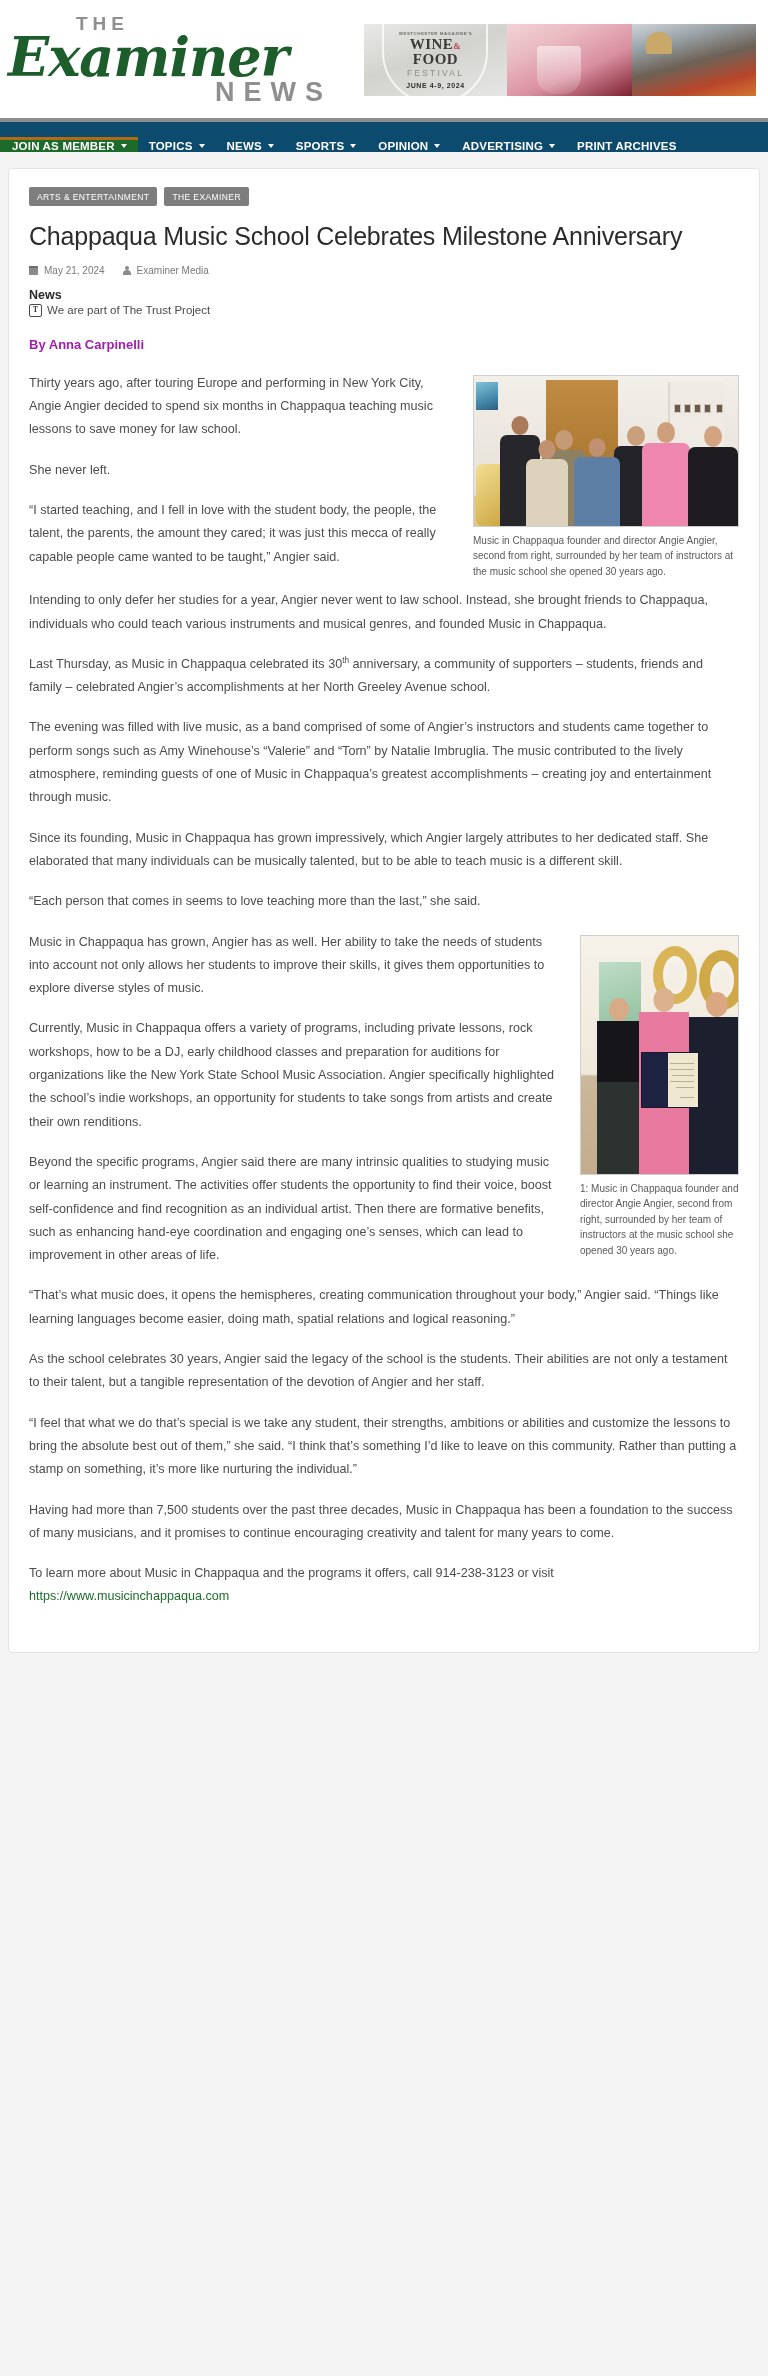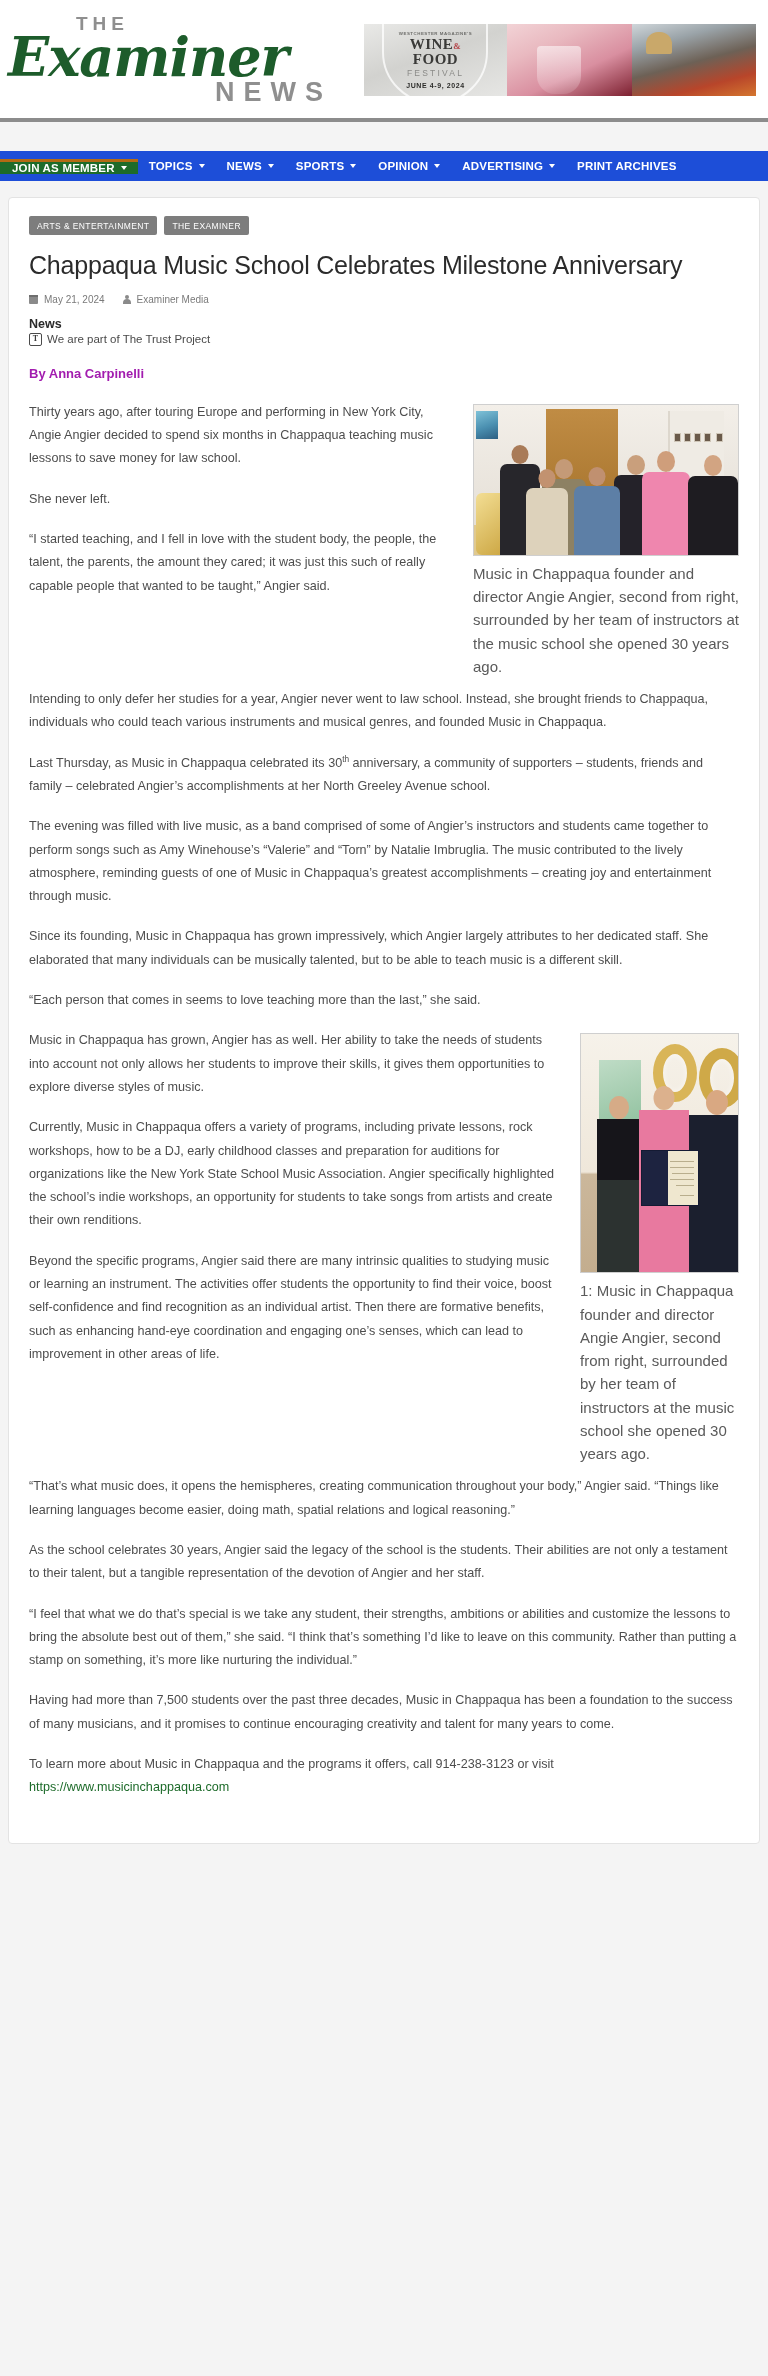--- a/index.html
+++ b/index.html
@@ -104,30 +104,29 @@
     position:relative; overflow:hidden;
   }
   .ad-panel-3:after{
     content:""; position:absolute; left:14px; top:8px; width:26px; height:22px;
     background:#c9a86a; border-radius:12px 12px 2px 2px;
   }
 
   
   .nav-shadow { height: 4px; background: #8c8c8c; }
   .main-nav {
-    background: #1d4ed8;
+    background: #0c4a6e;
     display: flex;
-    align-items: center;
+    align-items: flex-end;
     height: 30px;
     font-size: 11.5px;
     font-weight: bold;
     letter-spacing: .2px;
     overflow: hidden;
     white-space: nowrap;
-    margin-top: 29px;
   }
   .nav-item {
     color: #ffffff;
     display: flex;
     align-items: center;
     padding: 0 11px;
     cursor: pointer;
     text-transform: uppercase;
   }
   .nav-item.join {
@@ -234,21 +233,21 @@
     margin: 4px 0 10px 20px;
   }
   .photo {
     width: 100%;
     border: 1px solid #cfcfcf;
     display:block;
     overflow:hidden;
     position: relative;
   }
   figcaption {
-    font-size: 15px;
+    font-size: 10px;
     line-height: 1.55;
     color: #5a5a5a;
     margin-top: 6px;
   }
   .clear { clear: both; }
 
   
   .p1 { height: 152px; background:#e7e2da; }
   .p1 .wall { position:absolute; inset:0; background:linear-gradient(180deg,#f3efe9,#e2dcd3); }
   .p1 .door { position:absolute; left:72px; top:4px; width:72px; height:96px; background:linear-gradient(180deg,#c08c44,#a9762f); }
@@ -417,21 +416,21 @@
         <div class="person" style="left:214px;width:50px;height:100px;">
           <div class="head" style="top:0;width:18px;height:21px;background:#d2a482;"></div>
           <div class="body" style="top:21px;background:#1e1c21;"></div>
         </div>
       </div>
       <figcaption>Music in Chappaqua founder and director Angie Angier, second from right, surrounded by her team of instructors at the music school she opened 30 years ago.</figcaption>
     </figure>
 
     <p>Thirty years ago, after touring Europe and performing in New York City, Angie Angier decided to spend six months in Chappaqua teaching music lessons to save money for law school.</p>
     <p>She never left.</p>
-    <p>“I started teaching, and I fell in love with the student body, the people, the talent, the parents, the amount they cared; it was just this such of really capable people that wanted to be taught,” Angier said.</p>
+    <p>“I started teaching, and I fell in love with the student body, the people, the talent, the parents, the amount they cared; it was just this mecca of really capable people came wanted to be taught,” Angier said.</p>
 
     <div class="clear"></div>
 
     <p>Intending to only defer her studies for a year, Angier never went to law school. Instead, she brought friends to Chappaqua, individuals who could teach various instruments and musical genres, and founded Music in Chappaqua.</p>
 
     <p><span>Last Thursday, as Music in Chappaqua celebrated its 30</span><sup>th</sup><span> anniversary, a community of supporters – students, friends and family – celebrated Angier’s accomplishments at her North Greeley Avenue school.</span></p>
 
     <p>The evening was filled with live music, as a band comprised of some of Angier’s instructors and students came together to perform songs such as Amy Winehouse’s “Valerie” and “Torn” by Natalie Imbruglia. The music contributed to the lively atmosphere, reminding guests of one of Music in Chappaqua’s greatest accomplishments – creating joy and entertainment through music.</p>
     <p>Since its founding, Music in Chappaqua has grown impressively, which Angier largely attributes to her dedicated staff. She elaborated that many individuals can be musically talented, but to be able to teach music is a different skill.</p>
     <p>“Each person that comes in seems to love teaching more than the last,” she said.</p>

